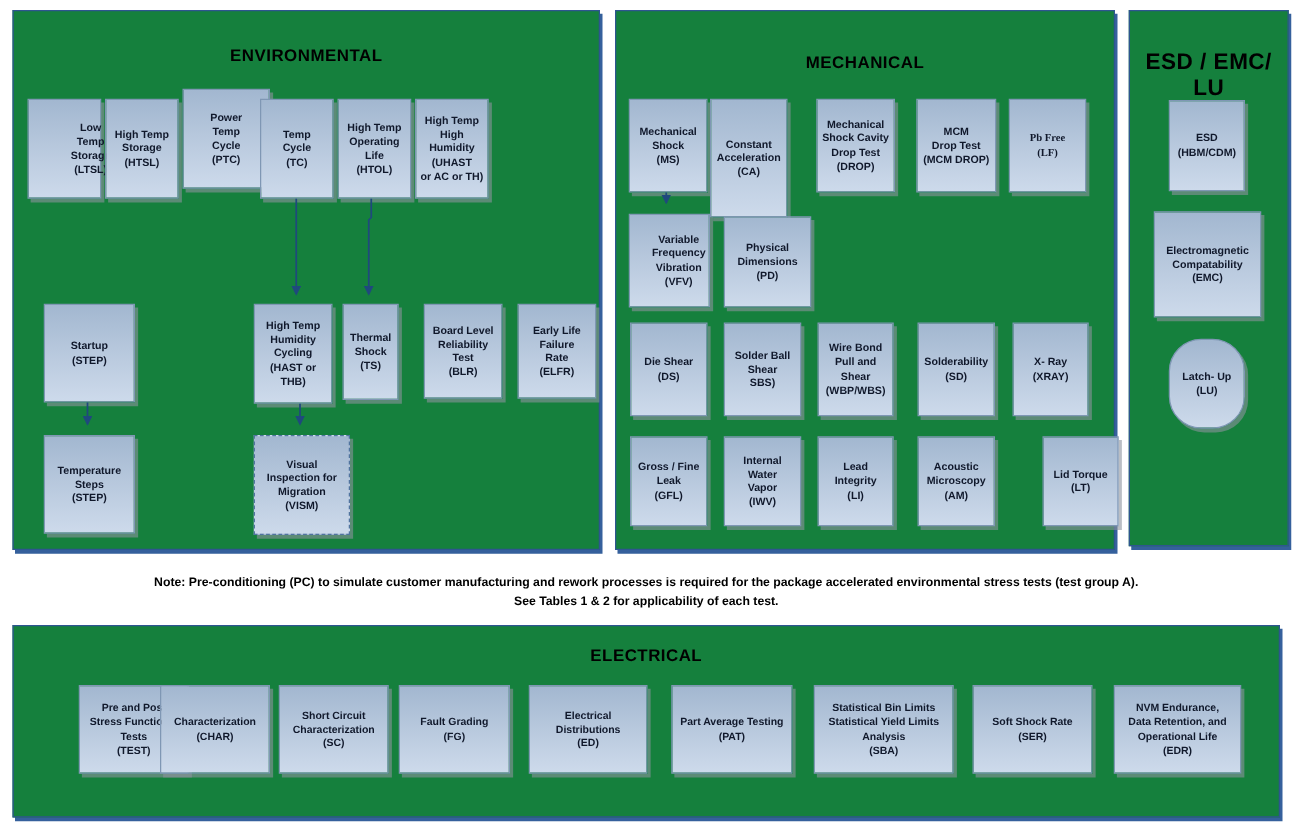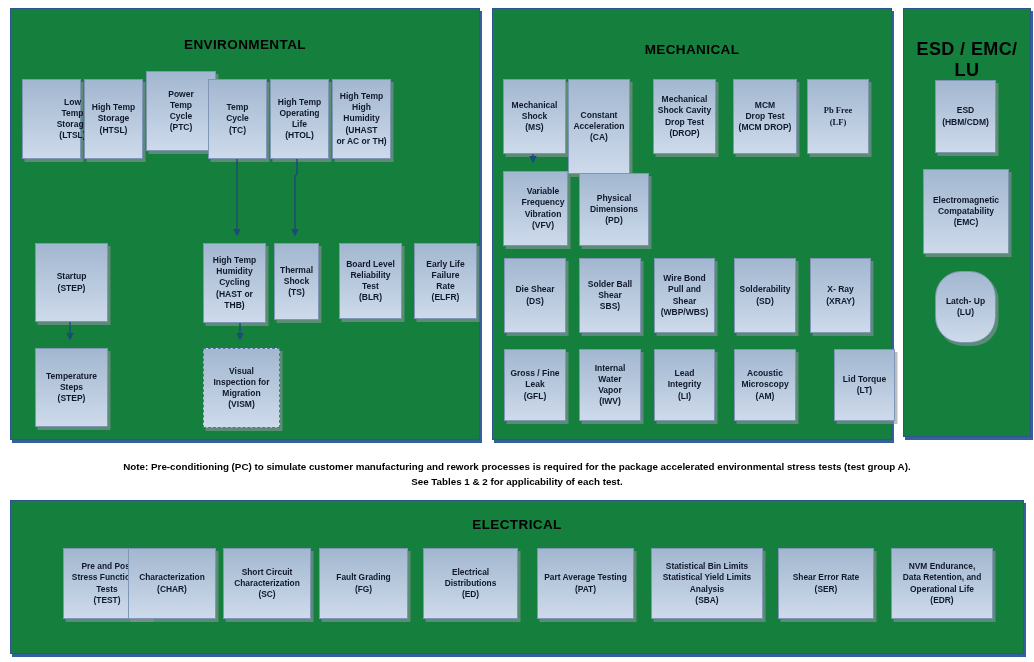--- a/index.html
+++ b/index.html
@@ -178,21 +178,21 @@
 (FG)</div>
   <div class="box" style="left:412px; top:47px; width:95px;  height:71px;">Electrical
 Distributions
 (ED)</div>
   <div class="box" style="left:526px; top:47px; width:97px;  height:71px;">Part Average Testing
 (PAT)</div>
   <div class="box" style="left:640px; top:47px; width:112px; height:71px;">Statistical Bin Limits
 Statistical Yield Limits
 Analysis
 (SBA)</div>
-  <div class="box" style="left:767px; top:47px; width:96px;  height:71px;">Shear Error Rate
+  <div class="box" style="left:767px; top:47px; width:96px;  height:71px;">Soft Shock Rate
 (SER)</div>
   <div class="box" style="left:880px; top:47px; width:102px; height:71px;">NVM Endurance,
 Data Retention, and
 Operational Life
 (EDR)</div>
 </div>
 
 <svg id="arrows" width="1034" height="662" viewBox="0 0 1034 662">
   <defs>
     <marker id="ah" viewBox="0 0 10 10" refX="8" refY="5" markerWidth="5.5" markerHeight="5.5" orient="auto">

